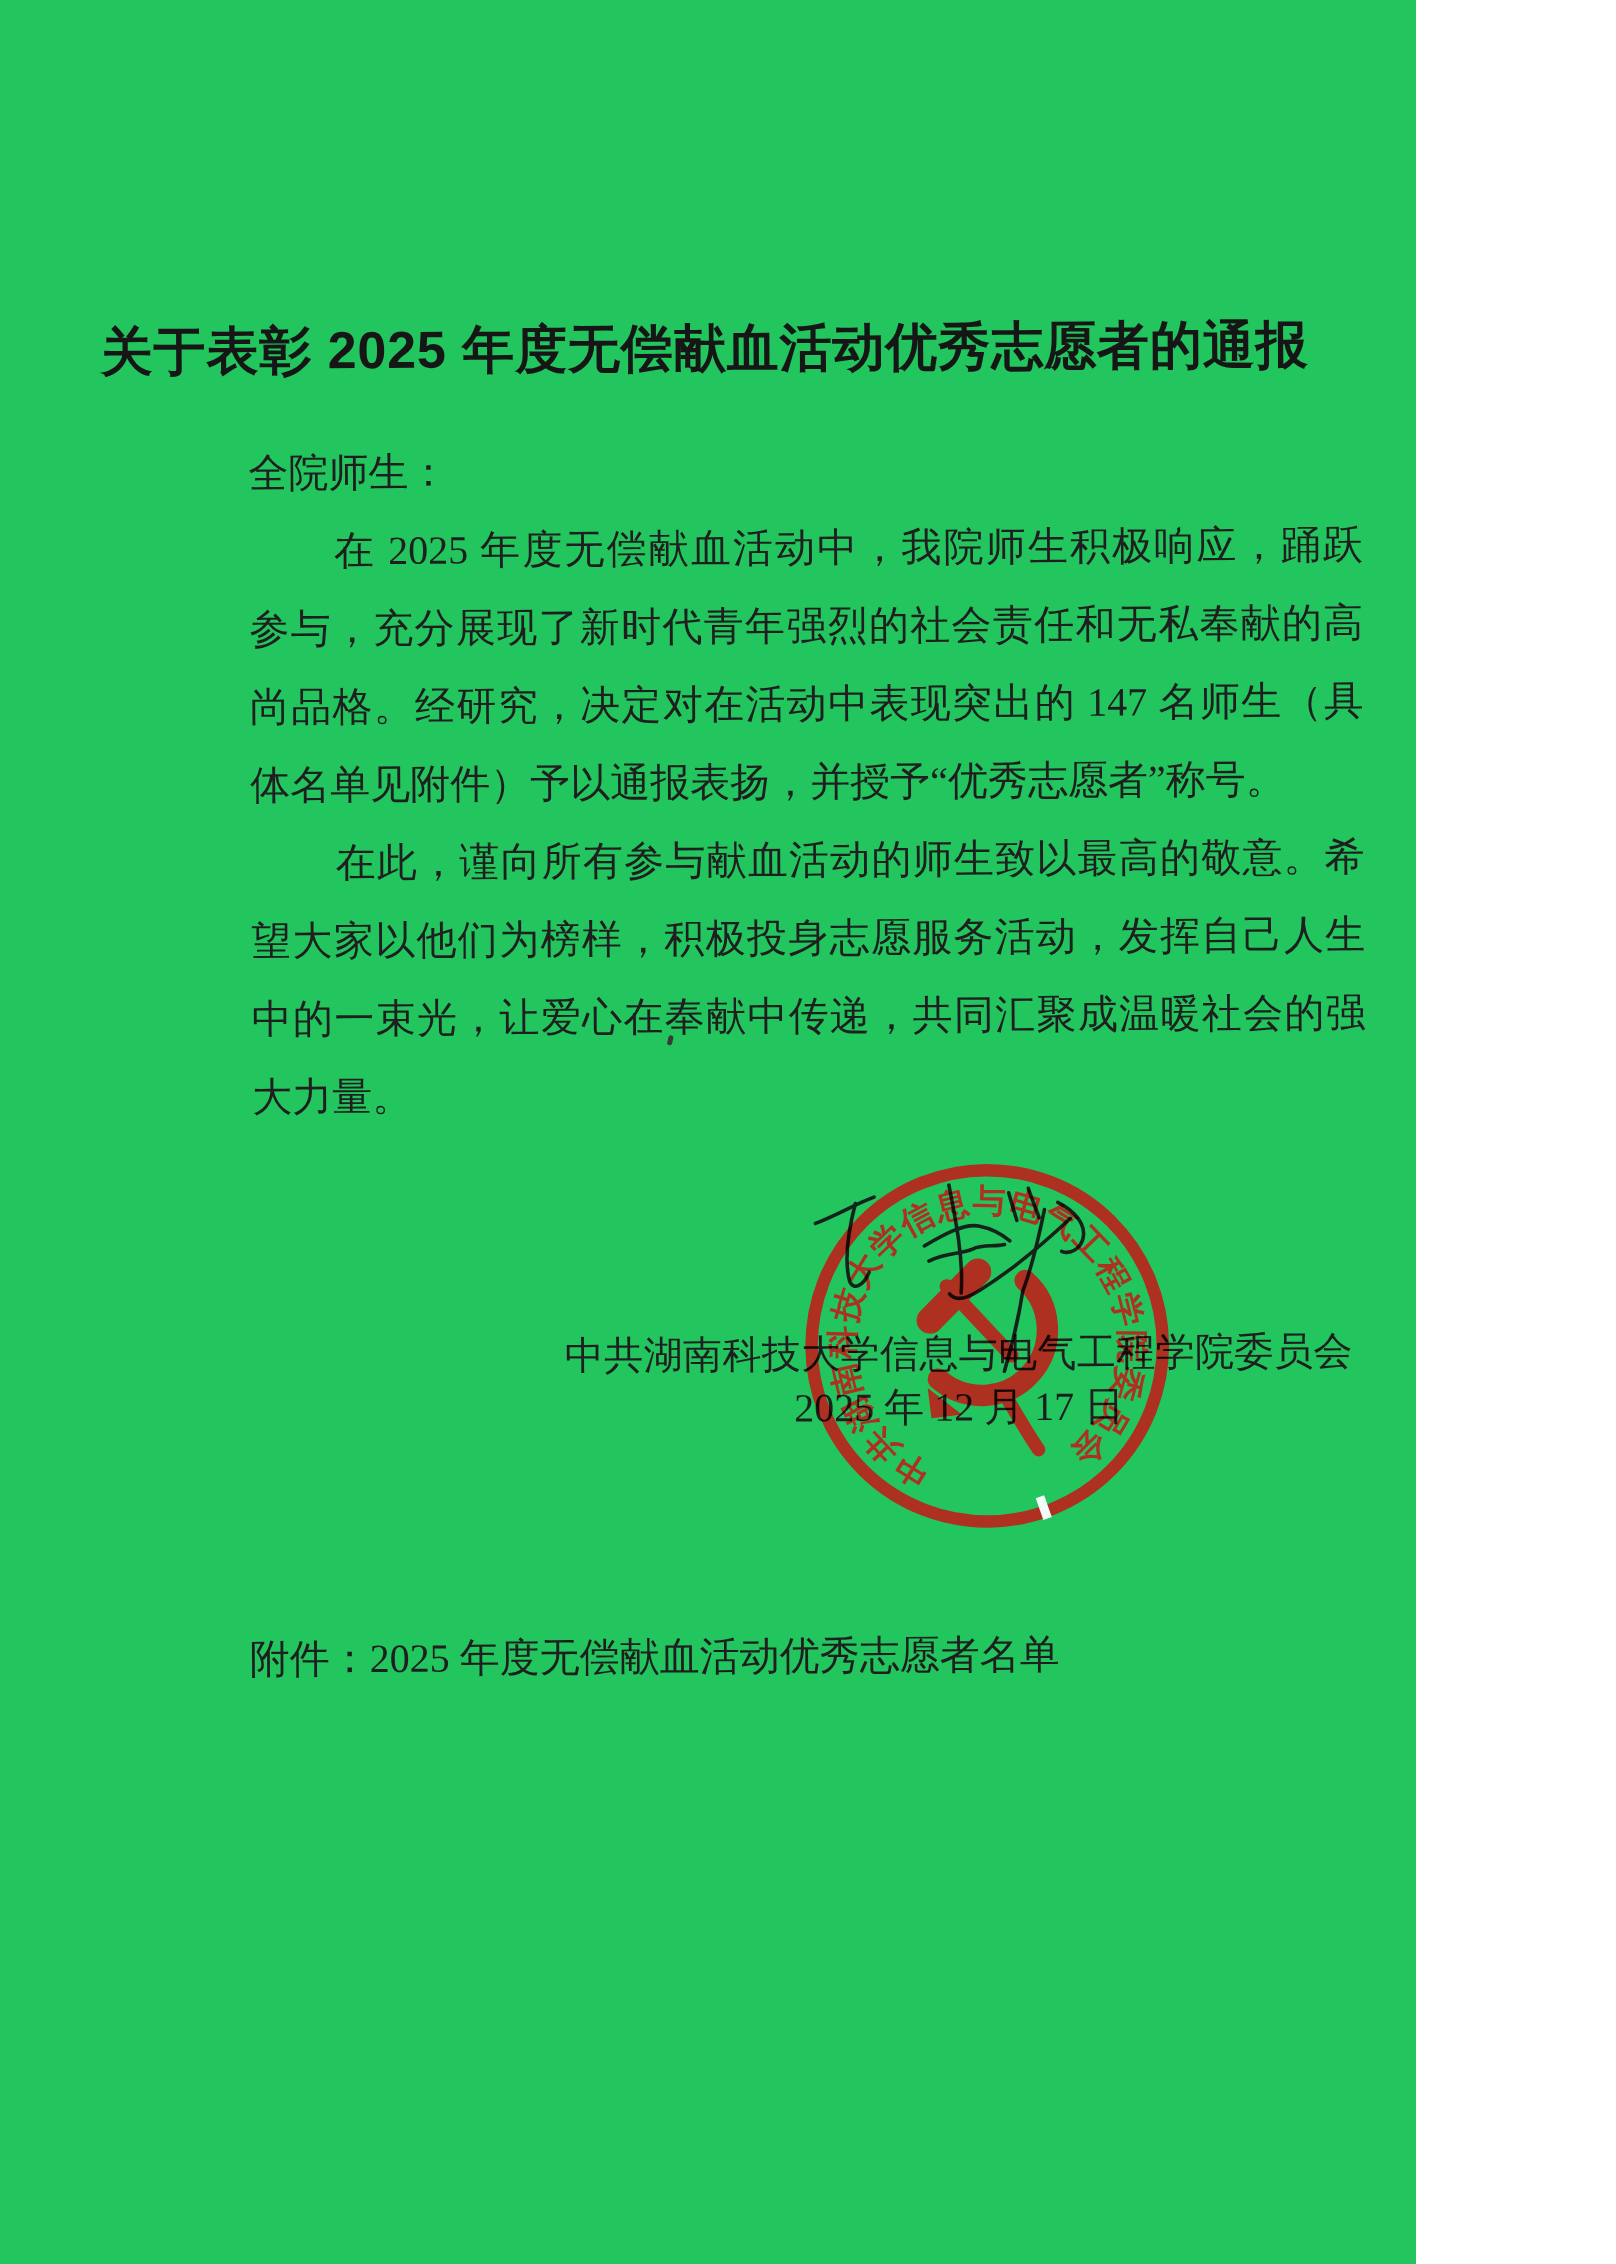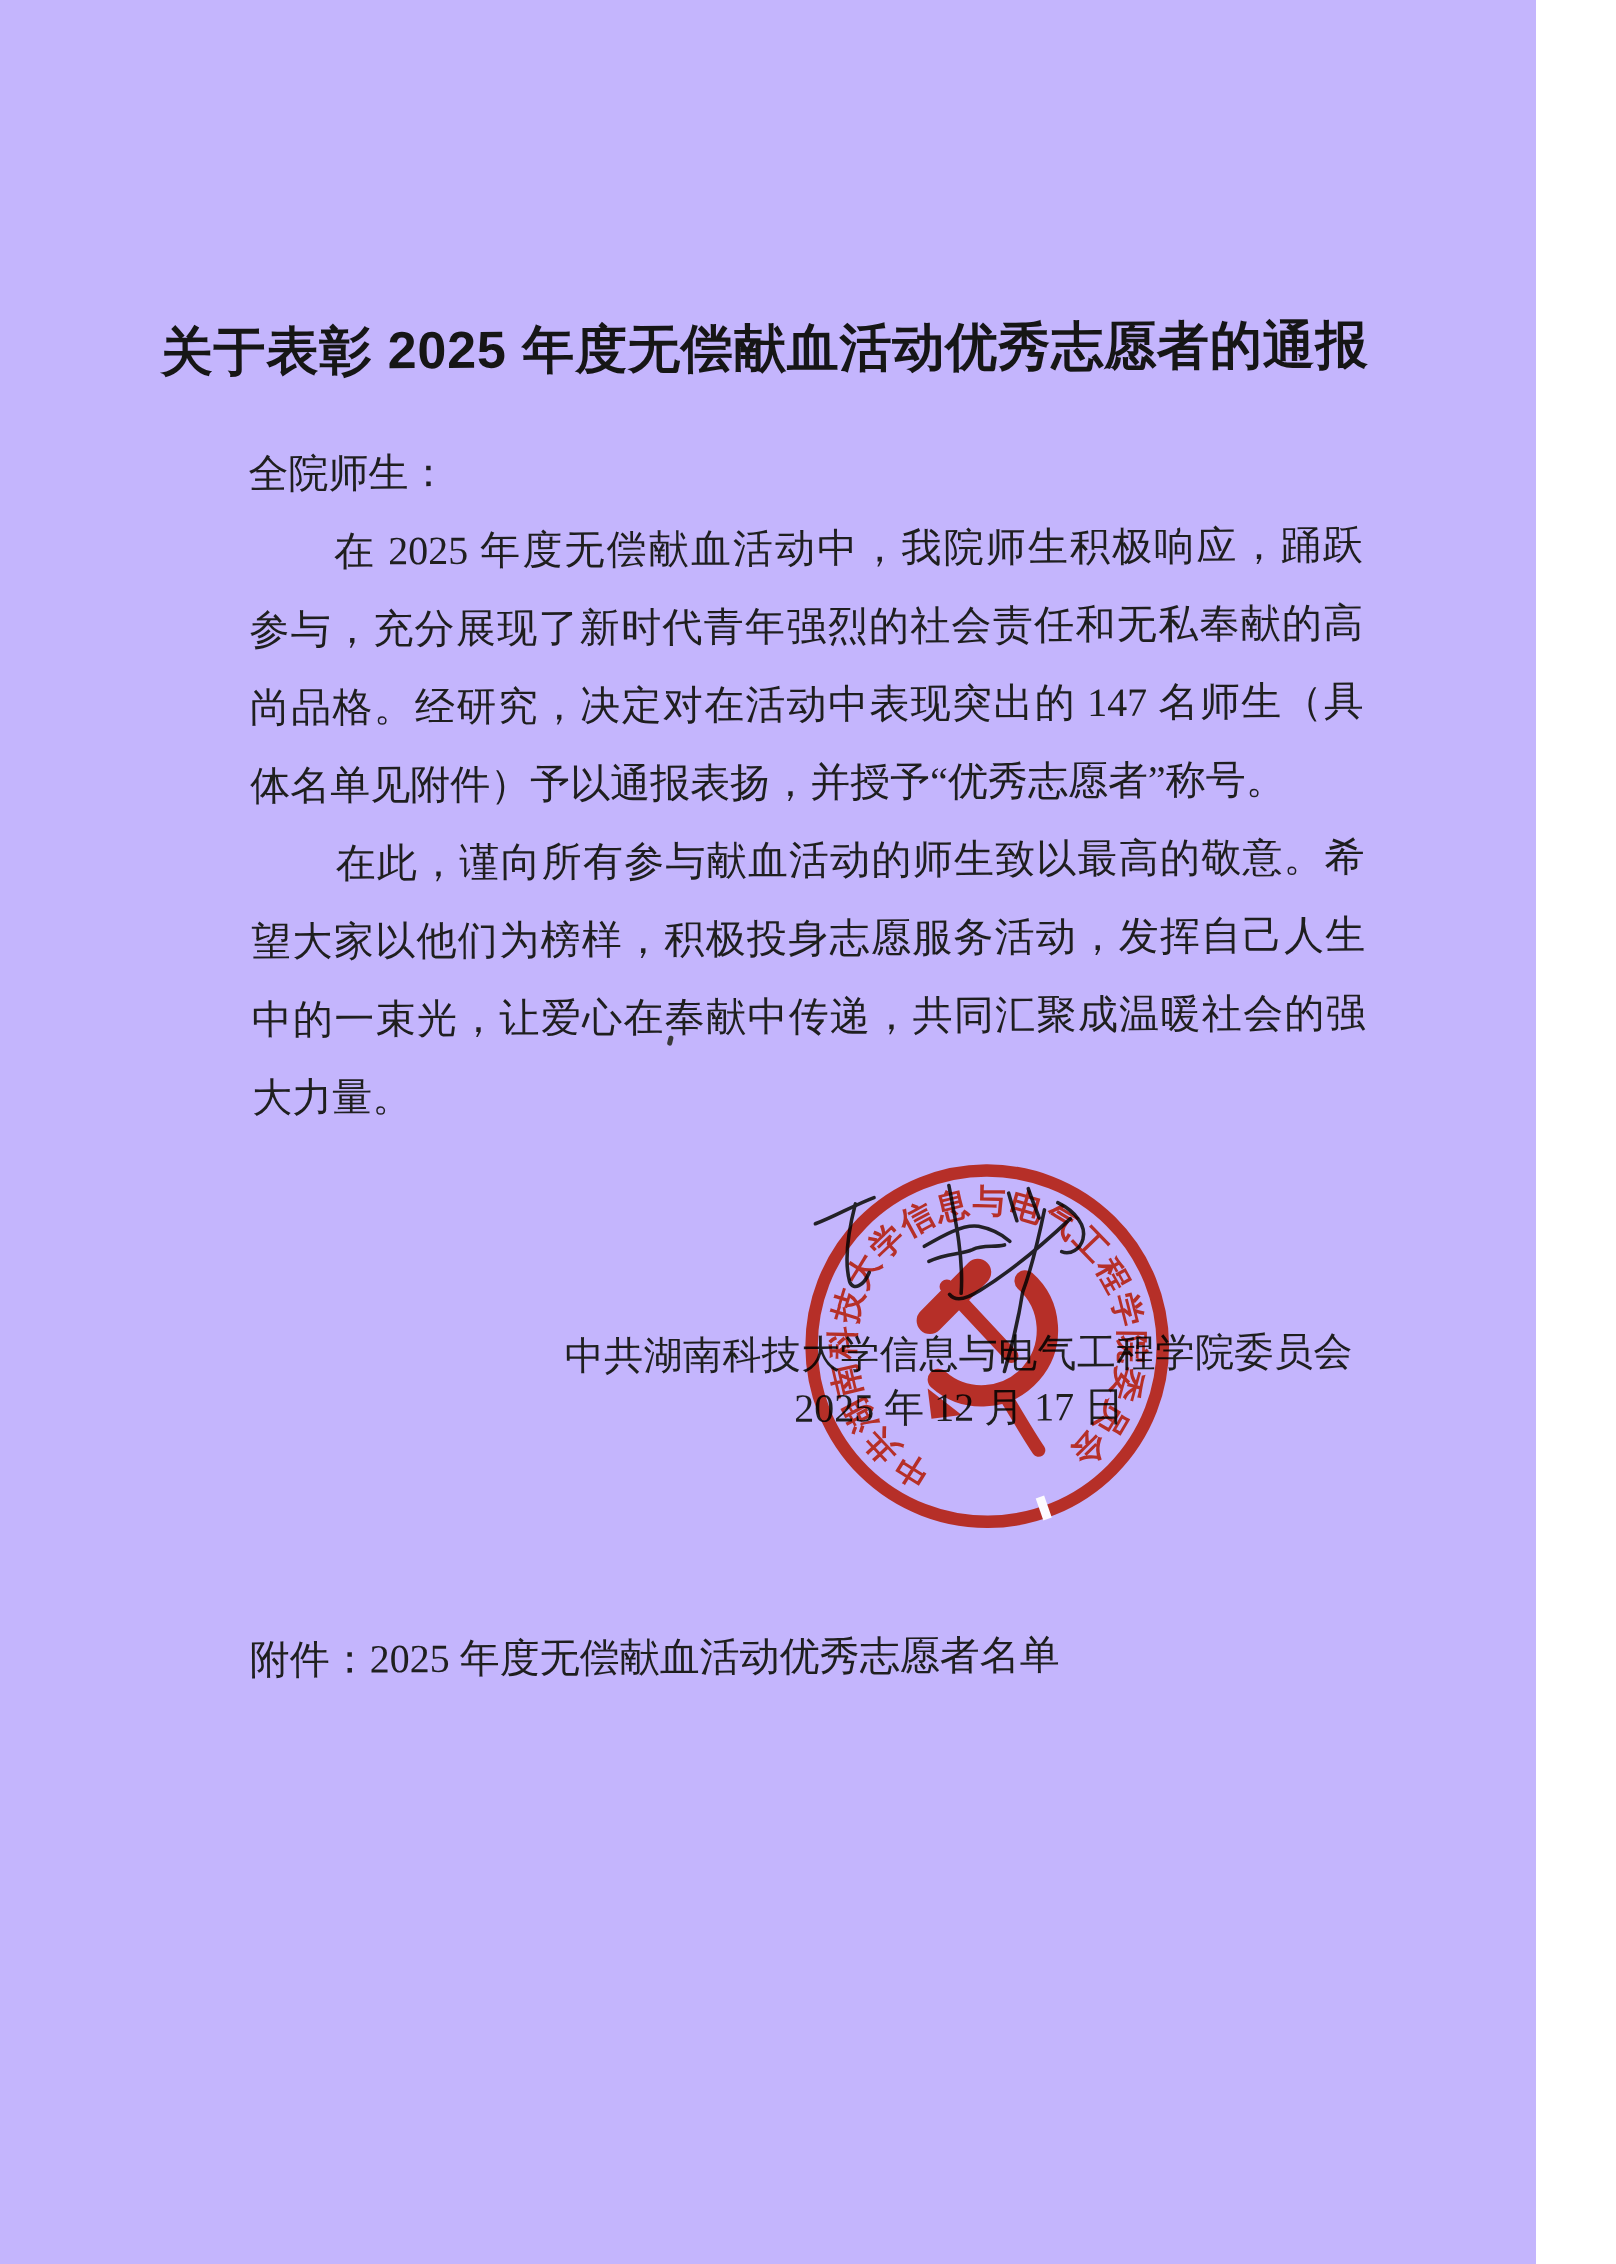--- a/index.html
+++ b/index.html
@@ -1,19 +1,19 @@
 <!DOCTYPE html>
 <html style="font-size:14.3px"><head>
 <meta charset="utf-8">
 <style>
   html,body{margin:0;padding:0;background:#ffffff;}
   .sheet{
     position:relative;
-    width:1536px;height:2264px;
-    background:#c4b5fd;
+    width:1416px;height:2264px;
+    background:#22c55e;
     overflow:hidden;
     font-family:"Liberation Serif", serif;
     color:#1c1c1c;
   }
   .content{
     position:absolute;inset:0;
     transform:rotate(-0.35deg);
     transform-origin:50% 40%;
   }
   .doc-title{

